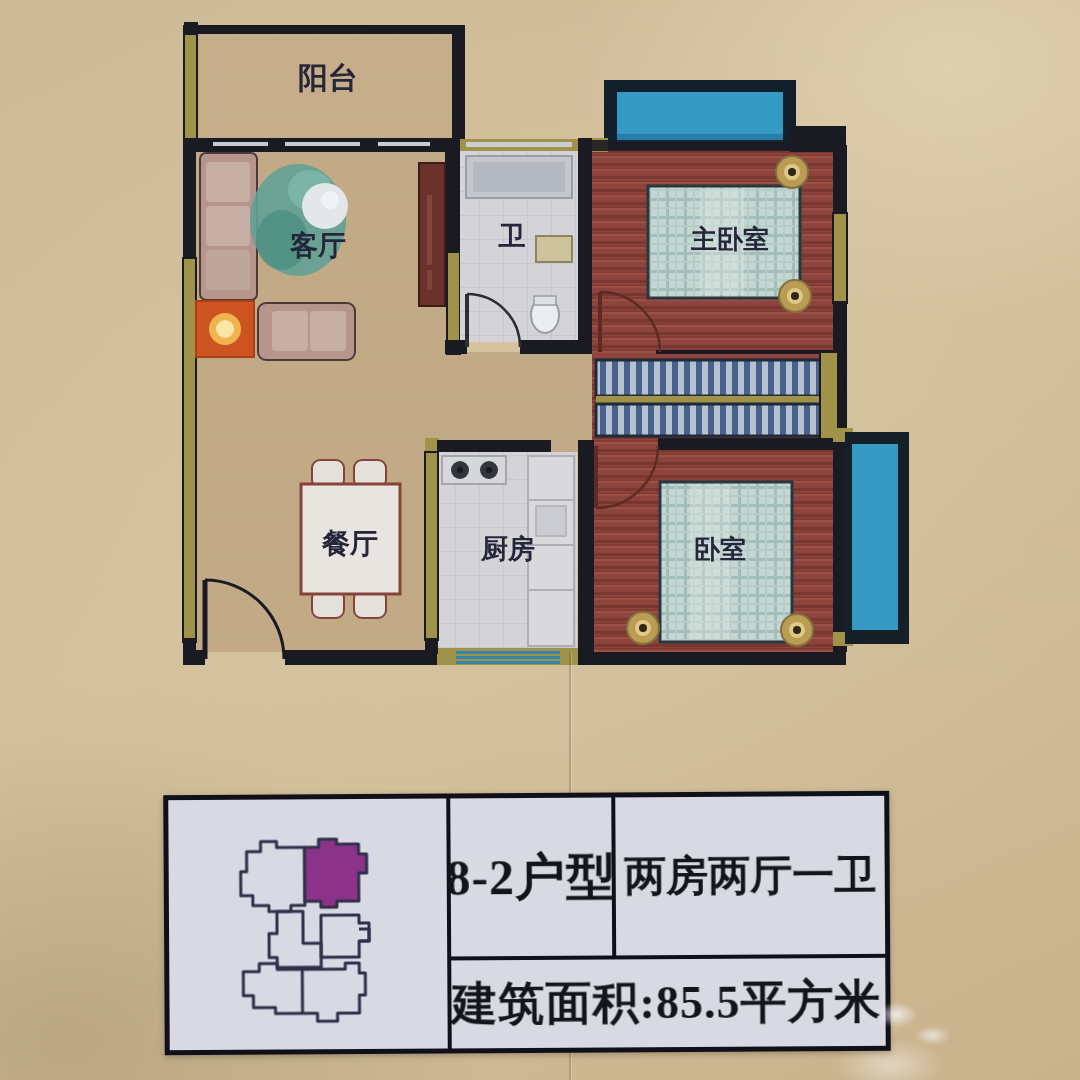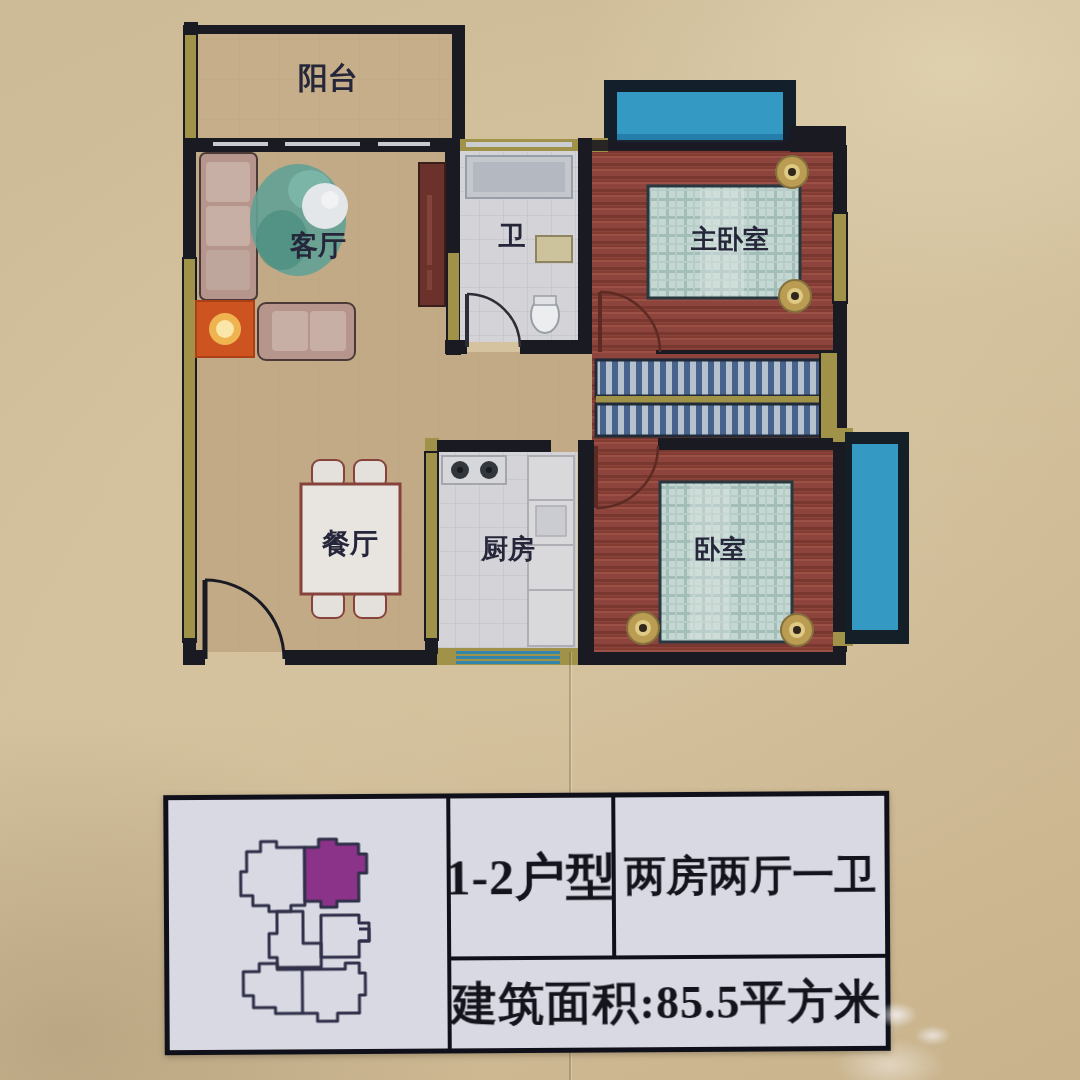--- a/index.html
+++ b/index.html
@@ -272,19 +272,19 @@
         <path d="M108,112 h26 v32 h18 v24 h-44 v-10 h-8 v-24 h8 Z"></path>
         <path d="M152,116 h38 v8 h10 v18 h-10 v16 h-38 Z"></path>
         <path d="M190,130 h10 v12 h-10"></path>
         <path d="M74,172 L90,172 90,164 108,164 108,170 176,170 176,164 190,164 190,174 196,174 196,196 190,196 190,214 168,214 168,222 148,222 148,214 106,214 106,208 84,208 84,196 74,196 Z"></path>
         <line x1="133" y1="170" x2="133" y2="214"></line>
       </g>
     </svg>
     <div class="vdiv1"></div>
     <div class="vdiv2"></div>
     <div class="hdiv"></div>
-    <div class="cell cell-unit">1-2户型</div>
+    <div class="cell cell-unit">8-2户型</div>
     <div class="cell cell-layout">两房两厅一卫</div>
     <div class="cell cell-area">建筑面积:85.5平方米</div>
     <div class="wm"></div>
   </div>
 
 </div>
 
 </body></html>

